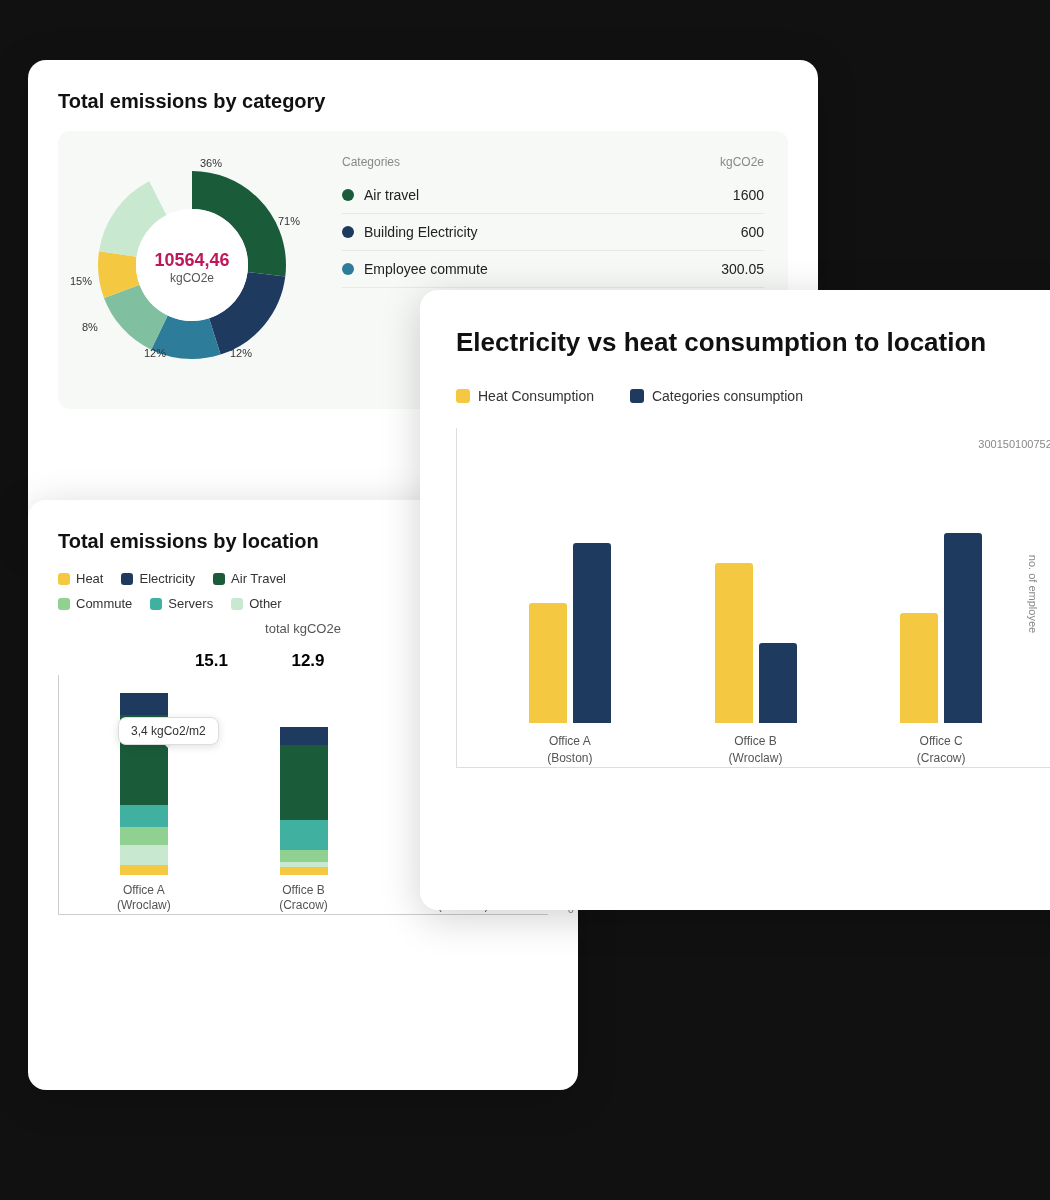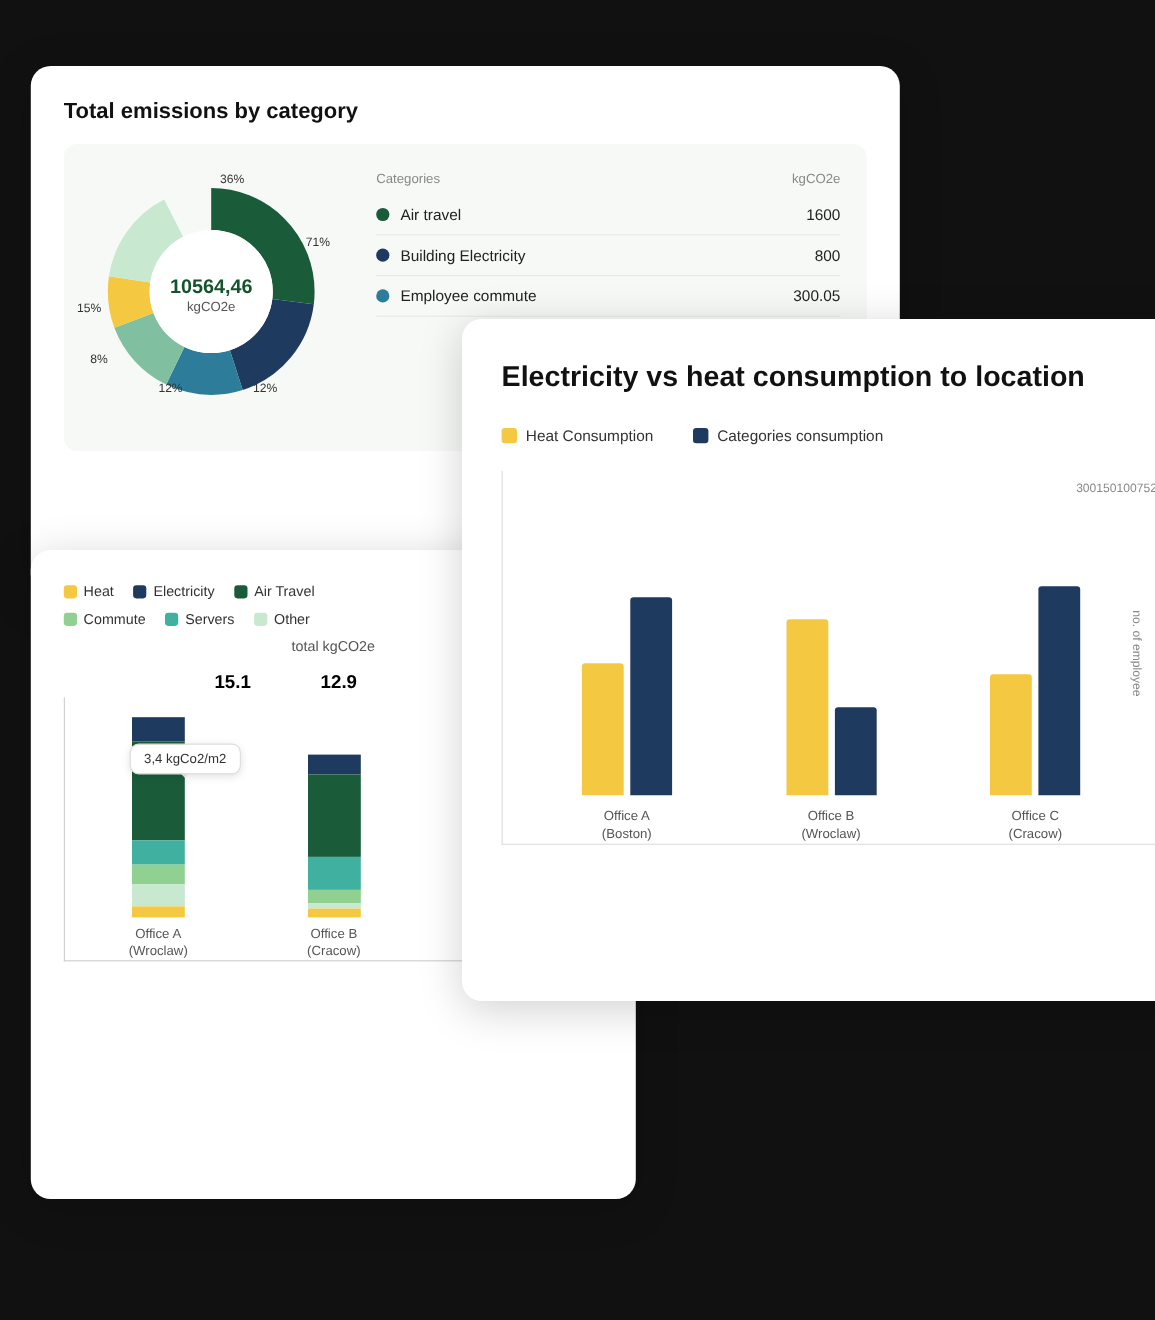--- a/index.html
+++ b/index.html
@@ -53,21 +53,21 @@
     .donut-center {
       position: absolute;
       top: 50%;
       left: 50%;
       transform: translate(-50%, -50%);
       text-align: center;
     }
     .donut-center .value {
       font-size: 18px;
       font-weight: 700;
-      color: #14532d;
+      color: #be185d;
     }
     .donut-center .unit {
       font-size: 12px;
       color: #555;
     }
 
     
     .cat-table {
       flex: 1;
     }
@@ -325,34 +325,35 @@
           <span class="dot" style="background:#1a5c3a;"></span>
           <span>Air travel</span>
         </div>
         <span>1600</span>
       </div>
       <div class="cat-row">
         <div class="cat-row-left">
           <span class="dot" style="background:#1e3a5f;"></span>
           <span>Building Electricity</span>
         </div>
-        <span>800</span>
+        <span>600</span>
       </div>
       <div class="cat-row">
         <div class="cat-row-left">
           <span class="dot" style="background:#2d7d9a;"></span>
           <span>Employee commute</span>
         </div>
         <span>300.05</span>
       </div>
     </div>
   </div>
 </div>
 
 <div class="card card-location">
+  <div class="card-title">Total emissions by location</div>
 
   <div class="legend-row">
     <div class="legend-item">
       <span class="legend-dot" style="background:#f5c842;"></span>
       <span>Heat</span>
     </div>
     <div class="legend-item">
       <span class="legend-dot" style="background:#1e3a5f;"></span>
       <span>Electricity</span>
     </div>

